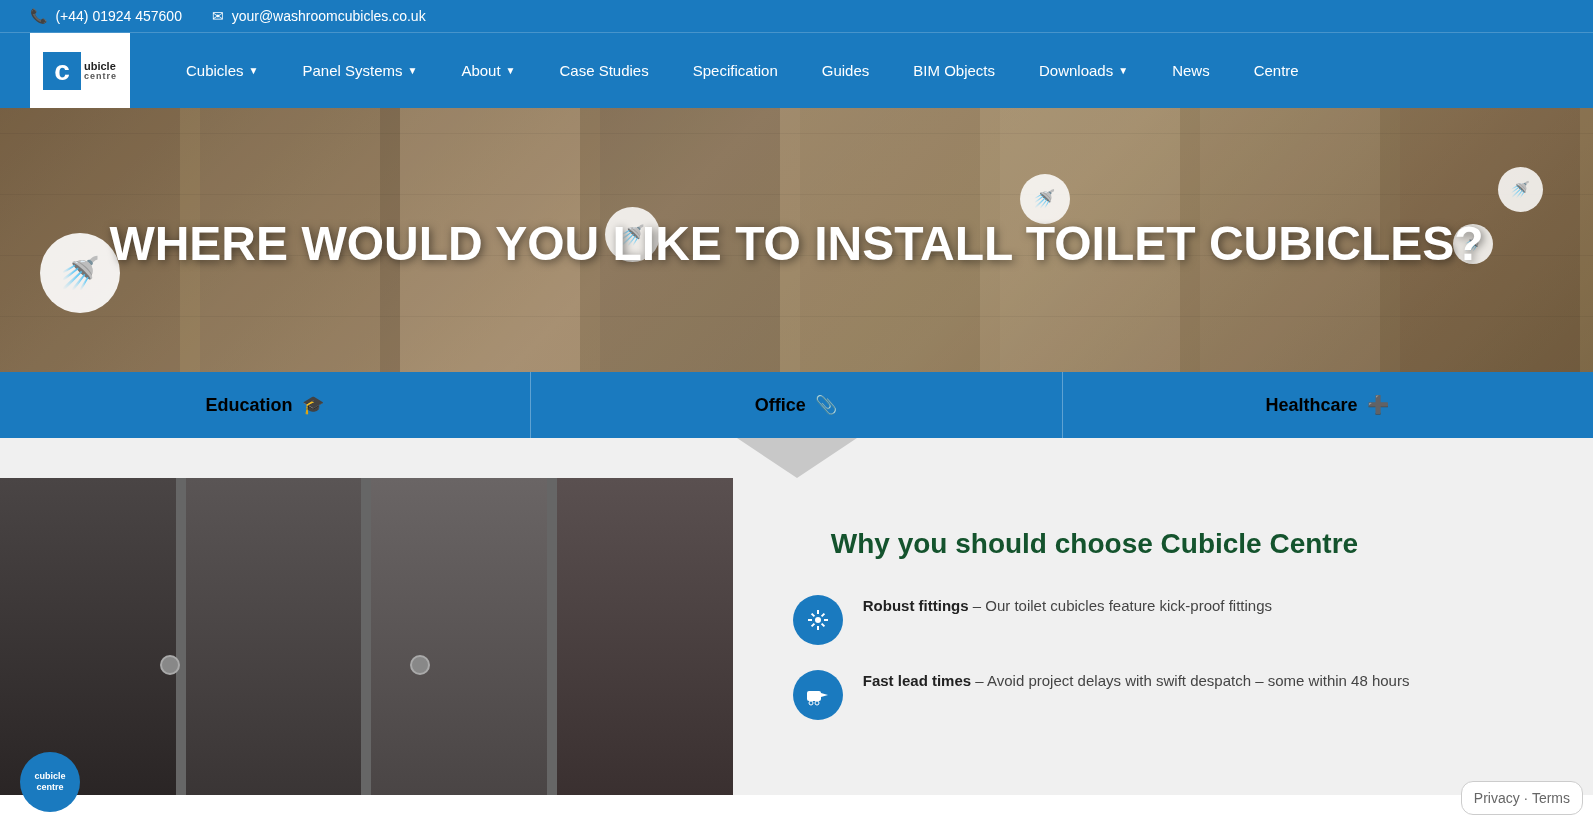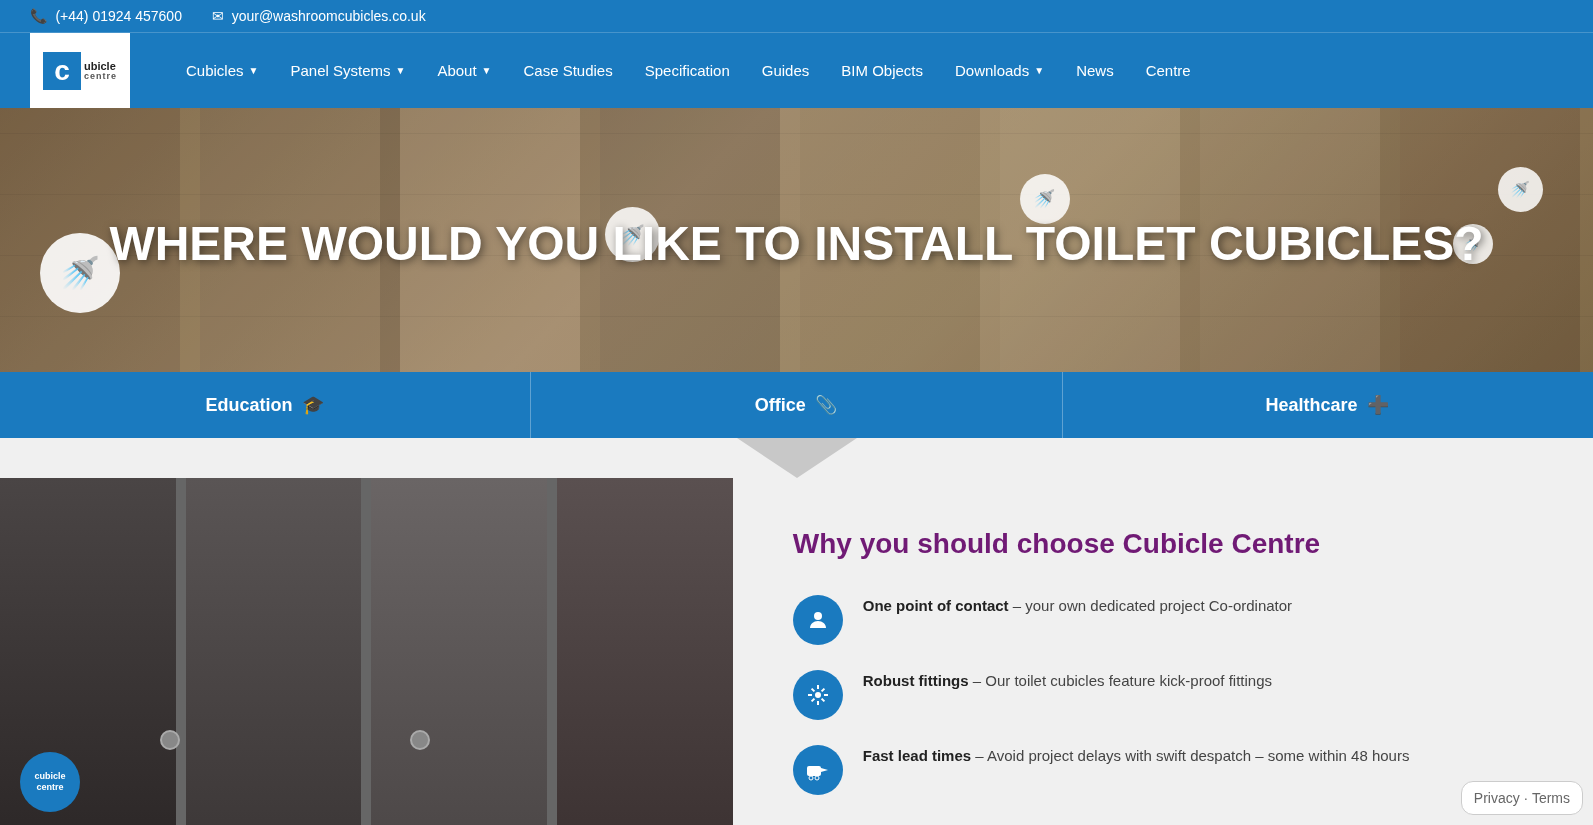--- a/index.html
+++ b/index.html
@@ -38,21 +38,21 @@
     }
     .logo-box {
       display: flex;
       flex-direction: column;
       align-items: center;
     }
 
     nav {
       display: flex;
       align-items: center;
-      gap: 0;
+      gap: 12px;
       flex: 1;
     }
     .nav-item {
       color: white;
       text-decoration: none;
       font-size: 15px;
       padding: 28px 16px;
       display: flex;
       align-items: center;
       gap: 5px;
@@ -163,21 +163,21 @@
       bottom: 0;
       left: 0;
       right: 0;
       display: flex;
       z-index: 3;
     }
     .hero-btn {
       flex: 1;
       padding: 22px 10px;
       background: #1a7abf;
-      color: #ffffff;
+      color: #000000;
       font-size: 18px;
       font-weight: 600;
       border: none;
       cursor: pointer;
       display: flex;
       align-items: center;
       justify-content: center;
       gap: 10px;
       border-right: 1px solid rgba(255,255,255,0.3);
     }
@@ -234,22 +234,23 @@
     }
 
     .bottom-content {
       width: 54%;
       padding: 50px 60px;
       background: #f0f0f0;
     }
     .bottom-title {
       font-size: 28px;
       font-weight: 700;
-      color: #701a75;
+      color: #14532d;
       margin-bottom: 35px;
+      margin-left: 38px;
     }
     .feature-item {
       display: flex;
       align-items: flex-start;
       gap: 20px;
       margin-bottom: 25px;
     }
     .feature-icon {
       width: 50px;
       height: 50px;
@@ -406,31 +407,20 @@
       <div class="panel" style="background:linear-gradient(180deg,#5a5050,#3a3030);"></div>
     </div>
 
     <div class="panel-button" style="bottom:120px;left:160px;"></div>
     <div class="panel-button" style="bottom:120px;left:410px;"></div>
   </div>
 
   <div class="bottom-content">
     <h2 class="bottom-title">Why you should choose Cubicle Centre</h2>
 
-    <div class="feature-item">
-      <div class="feature-icon">
-        <svg width="24" height="24" viewBox="0 0 24 24" fill="white">
-          <circle cx="12" cy="8" r="4"></circle>
-          <path d="M4 20c0-4 3.6-7 8-7s8 3 8 7"></path>
-        </svg>
-      </div>
-      <p class="feature-text">
-        <strong>One point of contact</strong><span> – your own dedicated project Co-ordinator</span>
-      </p>
-    </div>
 
     <div class="feature-item">
       <div class="feature-icon">
         <svg width="24" height="24" viewBox="0 0 24 24" fill="white">
           <circle cx="12" cy="12" r="3"></circle>
           <path d="M12 2v4M12 18v4M2 12h4M18 12h4M5.6 5.6l2.8 2.8M15.6 15.6l2.8 2.8M5.6 18.4l2.8-2.8M15.6 8.4l2.8-2.8" stroke="white" stroke-width="2" fill="none"></path>
         </svg>
       </div>
       <p class="feature-text">
         <strong>Robust fittings</strong><span> – Our toilet cubicles feature kick-proof fittings</span>

